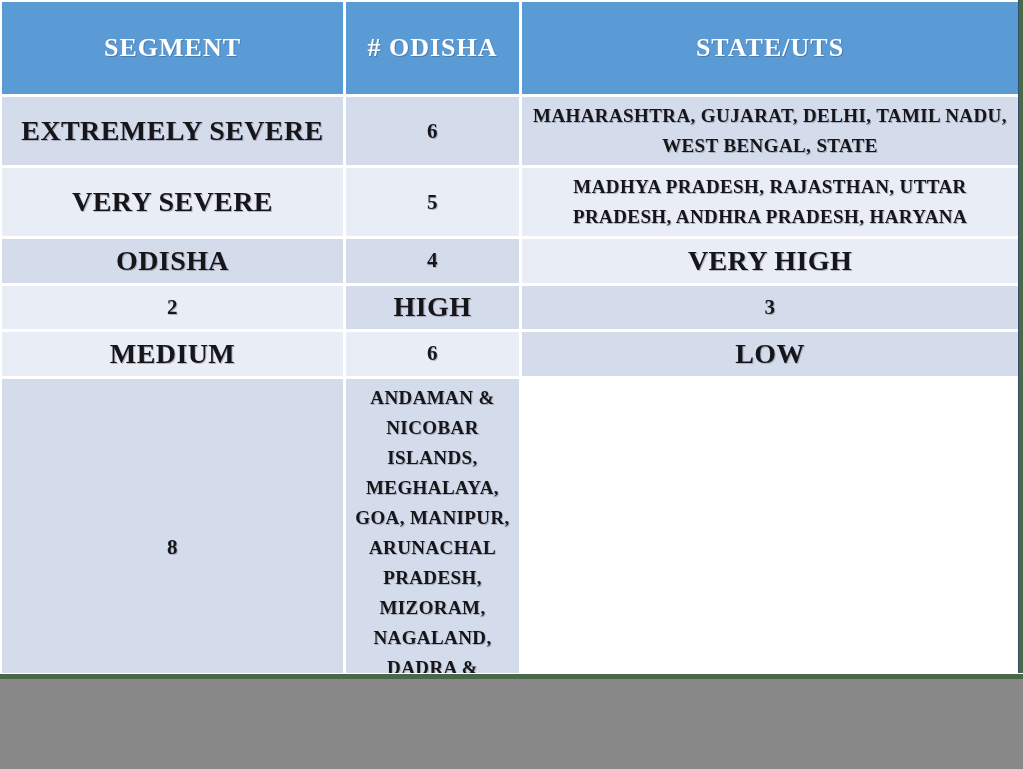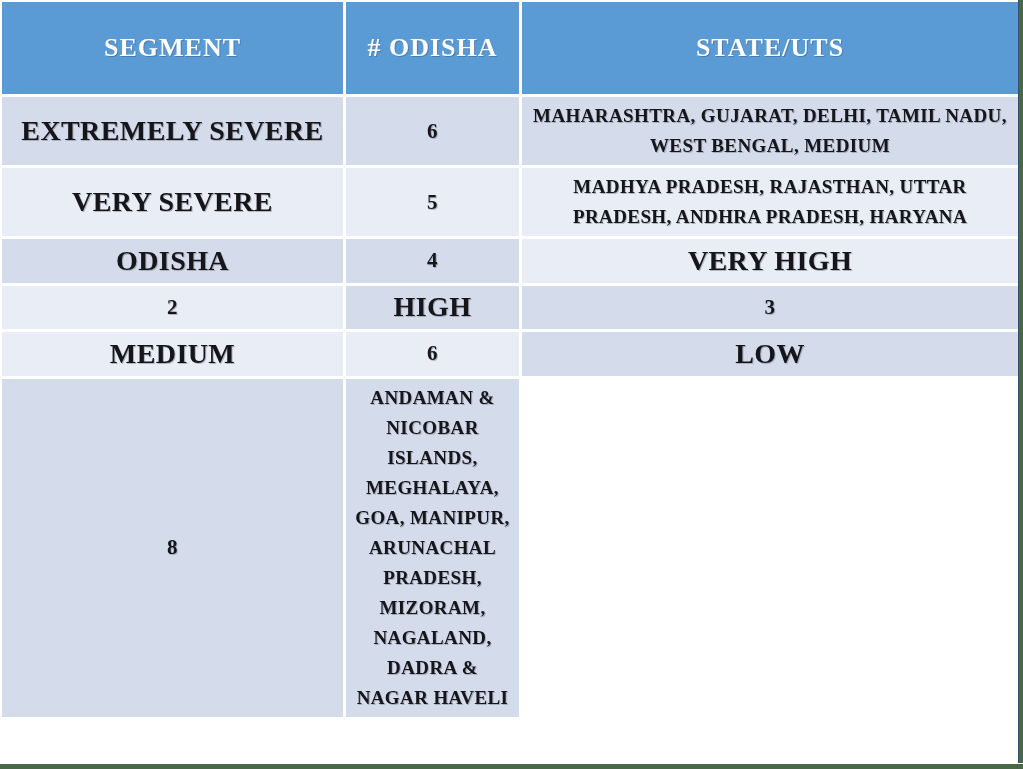--- a/index.html
+++ b/index.html
@@ -2,21 +2,21 @@
 <html><head>
 <meta charset="utf-8">
 <style>
   * { margin: 0; padding: 0; box-sizing: border-box; }
   html, body { background: #888; }
   body { font-family: "Liberation Serif", serif; }
 
   .page {
     position: relative;
     width: 1023px;
-    height: 769px;
+    height: 679px;
     background: var(--grid-line, #fff);
     overflow: hidden;
   }
 
   
   .edge-bottom {
     position: absolute; left: 0; bottom: 0;
     width: 100%; height: 6px;
     background: var(--accent-green, #4a6847);
     border-top: 1px solid #ffffff;
@@ -75,21 +75,21 @@
 <body>
 
 <div class="page" style="--header-bg: #5b9bd5; --header-text: #ffffff; --row-dark: #d4dbea; --row-light: #e9edf6; --grid-line: #ffffff; --accent-green: #4a6847; --body-text: #15151a;">
   <div class="grid">
     <div class="cell head">SEGMENT</div>
     <div class="cell head"># ODISHA</div>
     <div class="cell head">STATE/UTS</div>
 
   <div class="cell segment dark">EXTREMELY SEVERE</div>
   <div class="cell count dark">6</div>
-  <div class="cell states dark">MAHARASHTRA, GUJARAT, DELHI, TAMIL NADU, WEST BENGAL, MEDIUM</div>
+  <div class="cell states dark">MAHARASHTRA, GUJARAT, DELHI, TAMIL NADU, WEST BENGAL, STATE</div>
 
   <div class="cell segment light">VERY SEVERE</div>
   <div class="cell count light">5</div>
   <div class="cell states light">MADHYA PRADESH, RAJASTHAN, UTTAR PRADESH, ANDHRA PRADESH, HARYANA</div>
 
   <div class="cell segment dark">ODISHA</div>
   <div class="cell count dark">4</div>
 
   <div class="cell segment light">VERY HIGH</div>
   <div class="cell count light">2</div>

